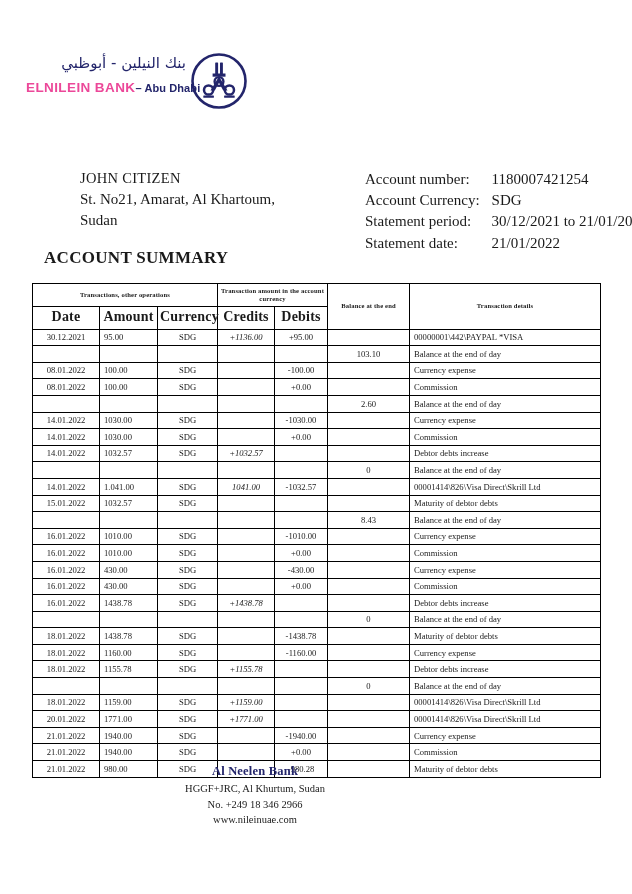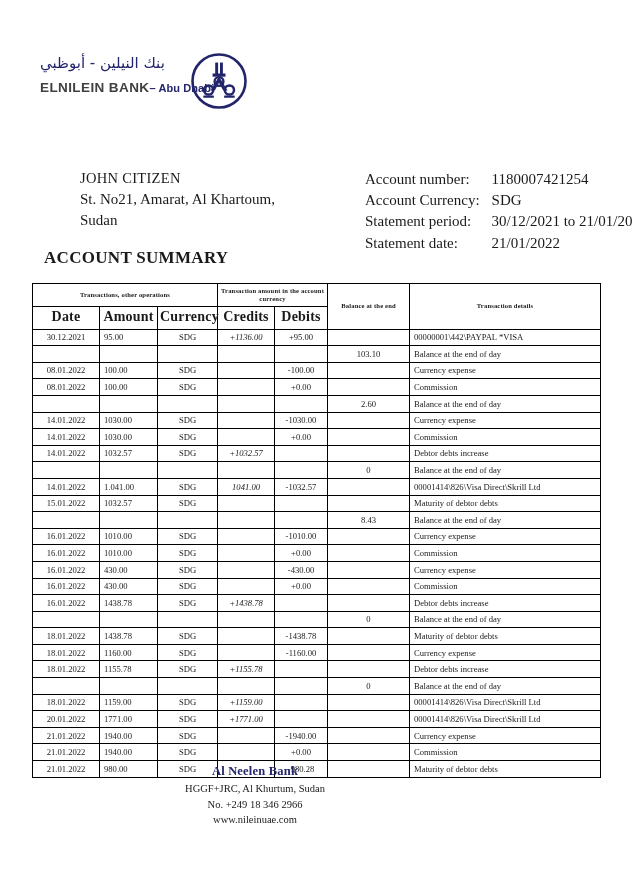--- a/index.html
+++ b/index.html
@@ -28,22 +28,21 @@
     top: 48px;
     width: 632px;
     height: 86px;
   }
 
   .logo-block {
     position: absolute;
     left: 26px;
     top: 6px;
     width: 160px;
-    text-align: left;
-    margin-left: 14px;
+    text-align: right;
   }
 
   .logo-arabic {
     font-family: "DejaVu Sans", sans-serif;
     font-size: 15px;
     color: #23256b;
     letter-spacing: 0px;
     direction: rtl;
     line-height: 1.25;
     white-space: nowrap;
@@ -51,21 +50,21 @@
 
   .logo-latin {
     margin-top: 5px;
     white-space: nowrap;
     font-family: "Liberation Sans", sans-serif;
   }
 
   .logo-latin .en-main {
     font-size: 13.5px;
     font-weight: bold;
-    color: #404040;
+    color: #ec4899;
     letter-spacing: 0.4px;
   }
 
   .logo-latin .en-sub {
     font-size: 11px;
     font-weight: bold;
     color: #23256b;
     letter-spacing: 0.1px;
   }
 

